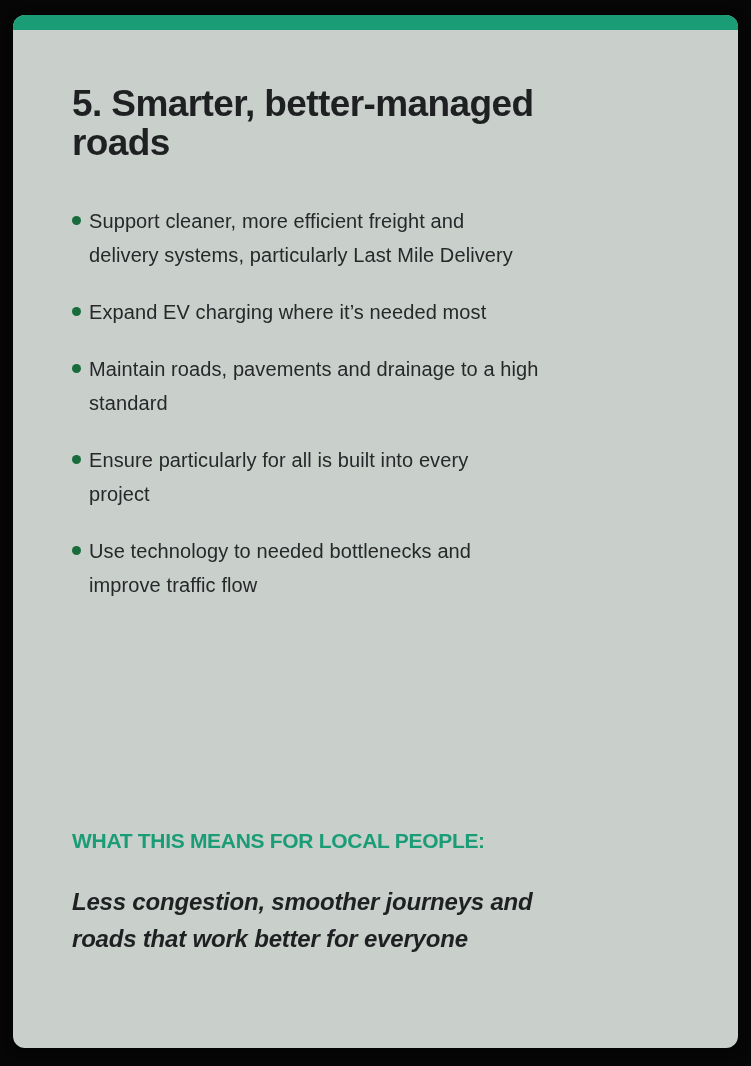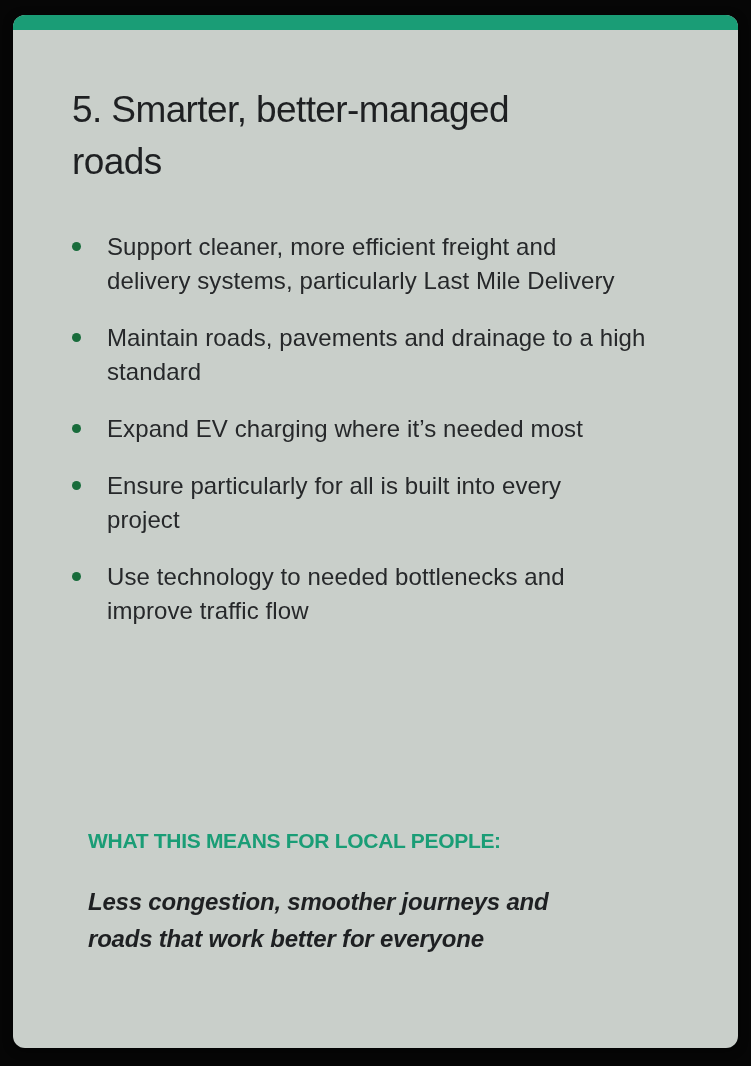--- a/index.html
+++ b/index.html
@@ -42,22 +42,22 @@
 
   .content {
     flex: 1;
     display: flex;
     flex-direction: column;
     padding: 54px 54px 91px 59px;
   }
 
   .title {
     font-size: 37px;
-    line-height: 52px;
-    font-weight: 400;
+    line-height: 39px;
+    font-weight: 700;
     letter-spacing: -0.6px;
     color: var(--text-dark, #1E2022);
     white-space: pre-line;
   }
 
   .bullet-list {
     list-style: none;
     margin-top: 42px;
   }
 
@@ -73,31 +73,30 @@
   .dot {
     flex: none;
     width: 9px;
     height: 9px;
     border-radius: 50%;
     background: var(--bullet-green, #186C3B);
     margin-top: 12px;
   }
 
   .bullet-text {
-    margin-left: 26px;
-    font-size: 24px;
+    margin-left: 8px;
+    font-size: 20px;
     line-height: 34px;
     color: #26282A;
     letter-spacing: 0.1px;
     white-space: pre-line;
   }
 
   .footer {
     margin-top: auto;
-    margin-left: 16px;
   }
 
   .footer-heading {
     font-size: 21px;
     line-height: 24px;
     font-weight: 700;
     letter-spacing: -0.3px;
     color: var(--accent, #1A9D76);
   }
 
@@ -124,26 +123,26 @@
 roads</h1>
 
       <ul class="bullet-list">
         <li>
           <span class="dot"></span>
           <span class="bullet-text">Support cleaner, more efficient freight and
 delivery systems, particularly Last Mile Delivery</span>
         </li>
         <li>
           <span class="dot"></span>
-          <span class="bullet-text">Maintain roads, pavements and drainage to a high
-standard</span>
+          <span class="bullet-text">Expand EV charging where it’s needed most</span>
         </li>
         <li>
           <span class="dot"></span>
-          <span class="bullet-text">Expand EV charging where it’s needed most</span>
+          <span class="bullet-text">Maintain roads, pavements and drainage to a high
+standard</span>
         </li>
         <li>
           <span class="dot"></span>
           <span class="bullet-text">Ensure particularly for all is built into every
 project</span>
         </li>
         <li>
           <span class="dot"></span>
           <span class="bullet-text">Use technology to needed bottlenecks and
 improve traffic flow</span>

